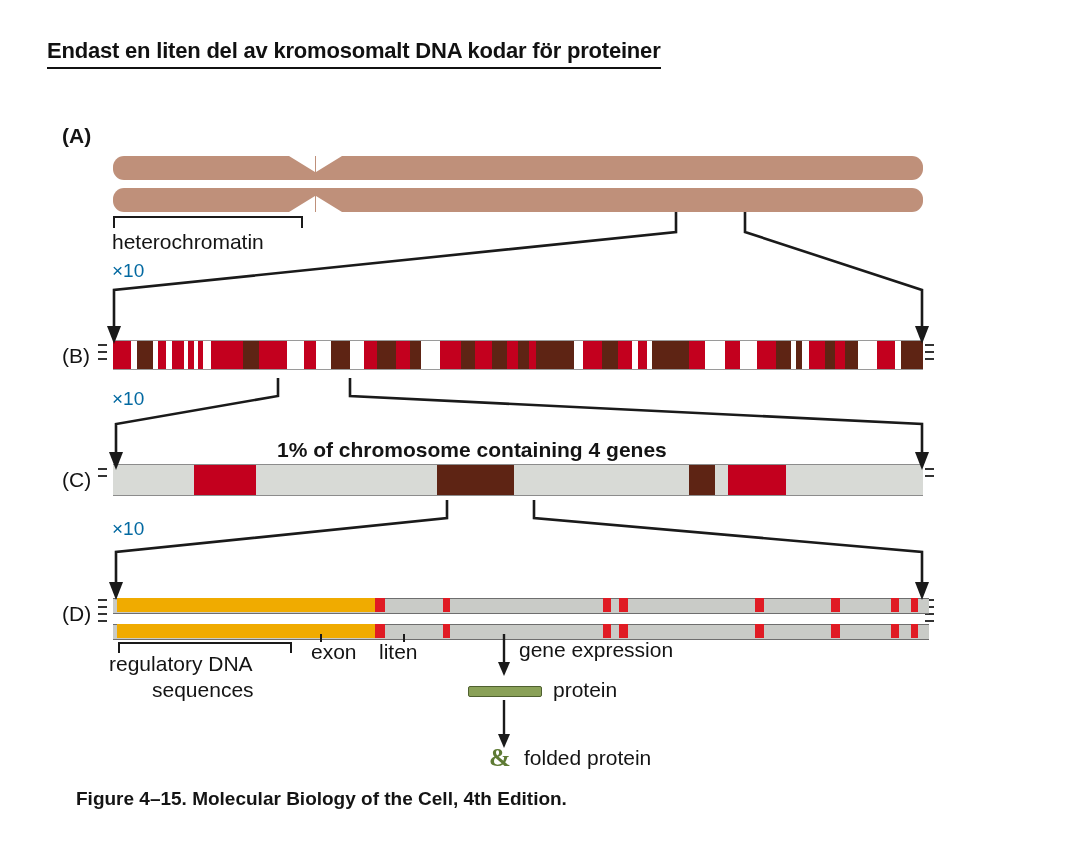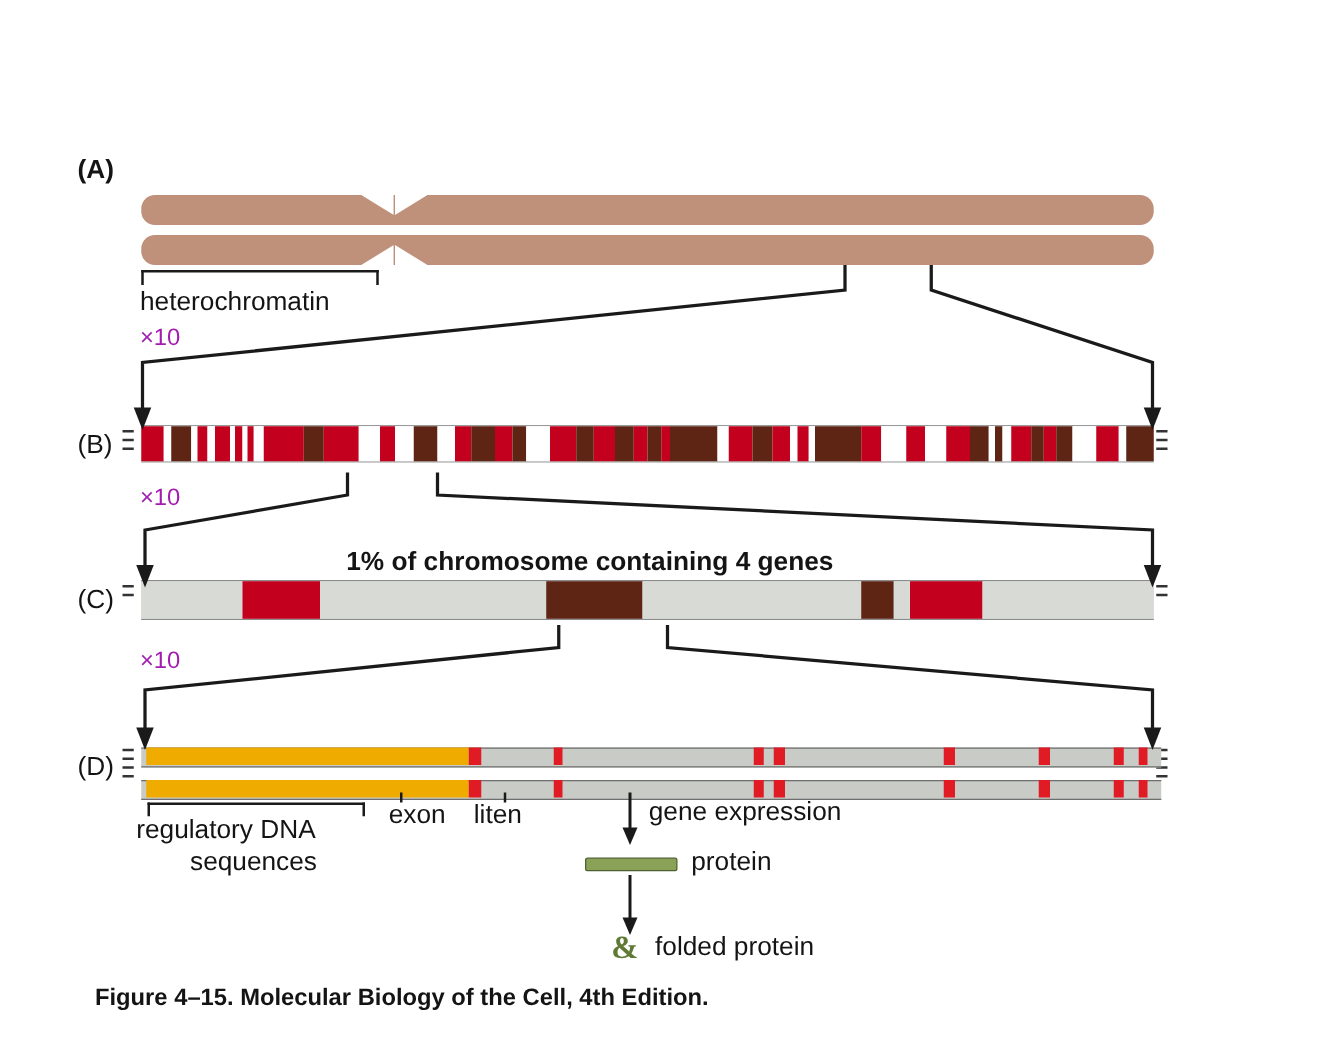--- a/index.html
+++ b/index.html
@@ -20,21 +20,21 @@
     font-size:22px;font-weight:700;letter-spacing:-0.2px;
     color:#111;
     border-bottom:2px solid #111;
     padding-bottom:3px;
     white-space:nowrap;
   }
 
   
   .lbl{position:absolute;white-space:nowrap;color:#141414;}
   .row-tag{position:absolute;font-size:21px;color:#141414;white-space:nowrap;}
-  .times10{position:absolute;font-size:19px;color:#a21caf;white-space:nowrap;}
+  .times10{position:absolute;font-size:19px;color:#0369a1;white-space:nowrap;}
   .cap-hdr{position:absolute;font-size:21px;font-weight:600;color:#141414;white-space:nowrap;}
   .sup{font-size:0.68em;vertical-align:super;font-weight:700;}
 
   
   .a-head{
     position:absolute;left:137px;top:124px;
     font-size:21px;font-weight:600;white-space:nowrap;color:#141414;
   }
   .a-tag{left:62px;top:124px;font-weight:600;}
 
@@ -94,20 +94,21 @@
   .figcap{
     position:absolute;left:76px;top:788px;
     font-size:19px;font-weight:600;color:#141414;white-space:nowrap;
   }
 </style>
 </head>
 <body>
 
 <div class="page">
 
+  <div class="slide-title">Endast en liten del av kromosomalt DNA kodar för proteiner</div>
 
   <div class="row-tag a-tag">(A)</div>
 
   <div class="chrom">
     <div class="chromatid top"></div>
     <div class="chromatid bot"></div>
     <div class="cgap"></div>
     <div class="pinch left">
       <div class="wedge w1"></div>
         <div class="wedge w2"></div>

